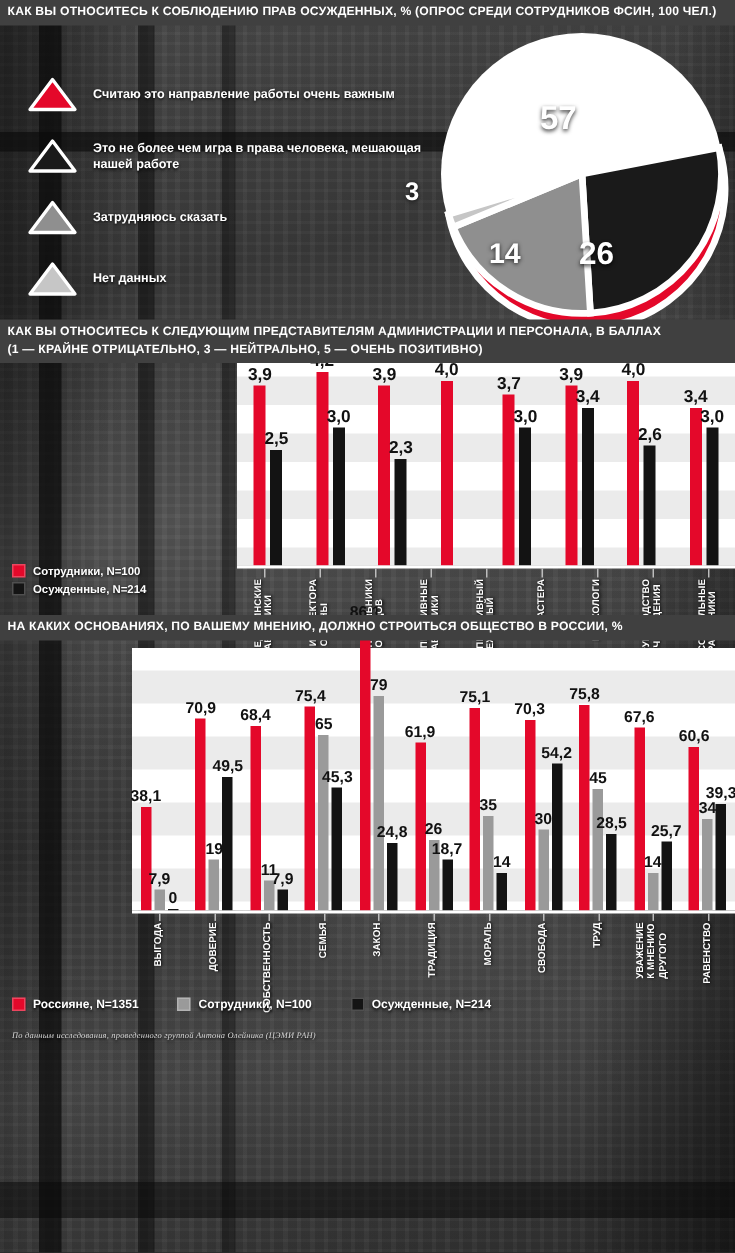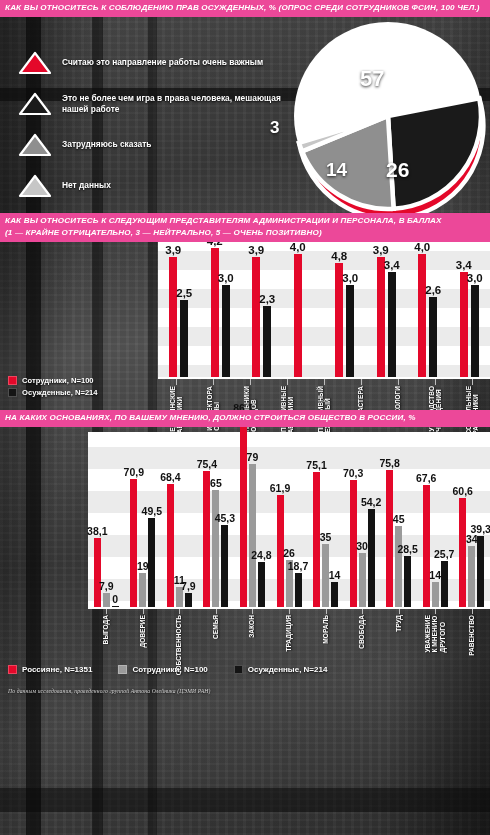--- a/index.html
+++ b/index.html
@@ -30,32 +30,31 @@
   }
   
   .bar-v { position:absolute; top:0; bottom:0; background: rgba(10,10,10,0.72); z-index:1; }
   .bar-h { position:absolute; left:0; right:0; background: rgba(10,10,10,0.66); z-index:1; }
   .glow { position:absolute; border-radius:50%; filter: blur(26px); z-index:1; }
 
   .layer { position: relative; z-index: 5; }
 
   
   .sec-title {
-    background: #ec4899;
+    background: #404040;
     color: #ffffff;
     font-size: 8.1px;
     font-weight: bold;
     letter-spacing: 0.15px;
     line-height: 12.4px;
     padding: 2px 5px 2.5px 5px;
     width: 100%;
     text-transform: uppercase;
     position: relative;
     z-index: 8;
-    font-style: italic;
   }
   .sec-title .l2 { display: block; }
 
   
   #section1 { position: relative; height: 213px; }
 
   .legend-pie { position: absolute; left: 18px; top: 47px; width: 290px; }
   .legend-row { display: flex; align-items: center; margin-bottom: 10px; height: 31px; }
   .tri {
     width: 34px; height: 24px; flex: 0 0 34px; margin-right: 10px;
@@ -282,21 +281,21 @@
             </div>
           </div>
           <div class="grp2">
             <div class="bar2 r" style="height: 123px;">
               <span class="v">4,0</span>
             </div>
             <div style="width: 8px;"></div>
           </div>
           <div class="grp2">
             <div class="bar2 r" style="height: 114px;">
-              <span class="v">4,8</span>
+              <span class="v">3,7</span>
             </div>
             <div class="bar2 k" style="height: 92px;">
               <span class="v">3,0</span>
             </div>
           </div>
           <div class="grp2">
             <div class="bar2 r" style="height: 120px;">
               <span class="v">3,9</span>
             </div>
             <div class="bar2 k" style="height: 105px;">

